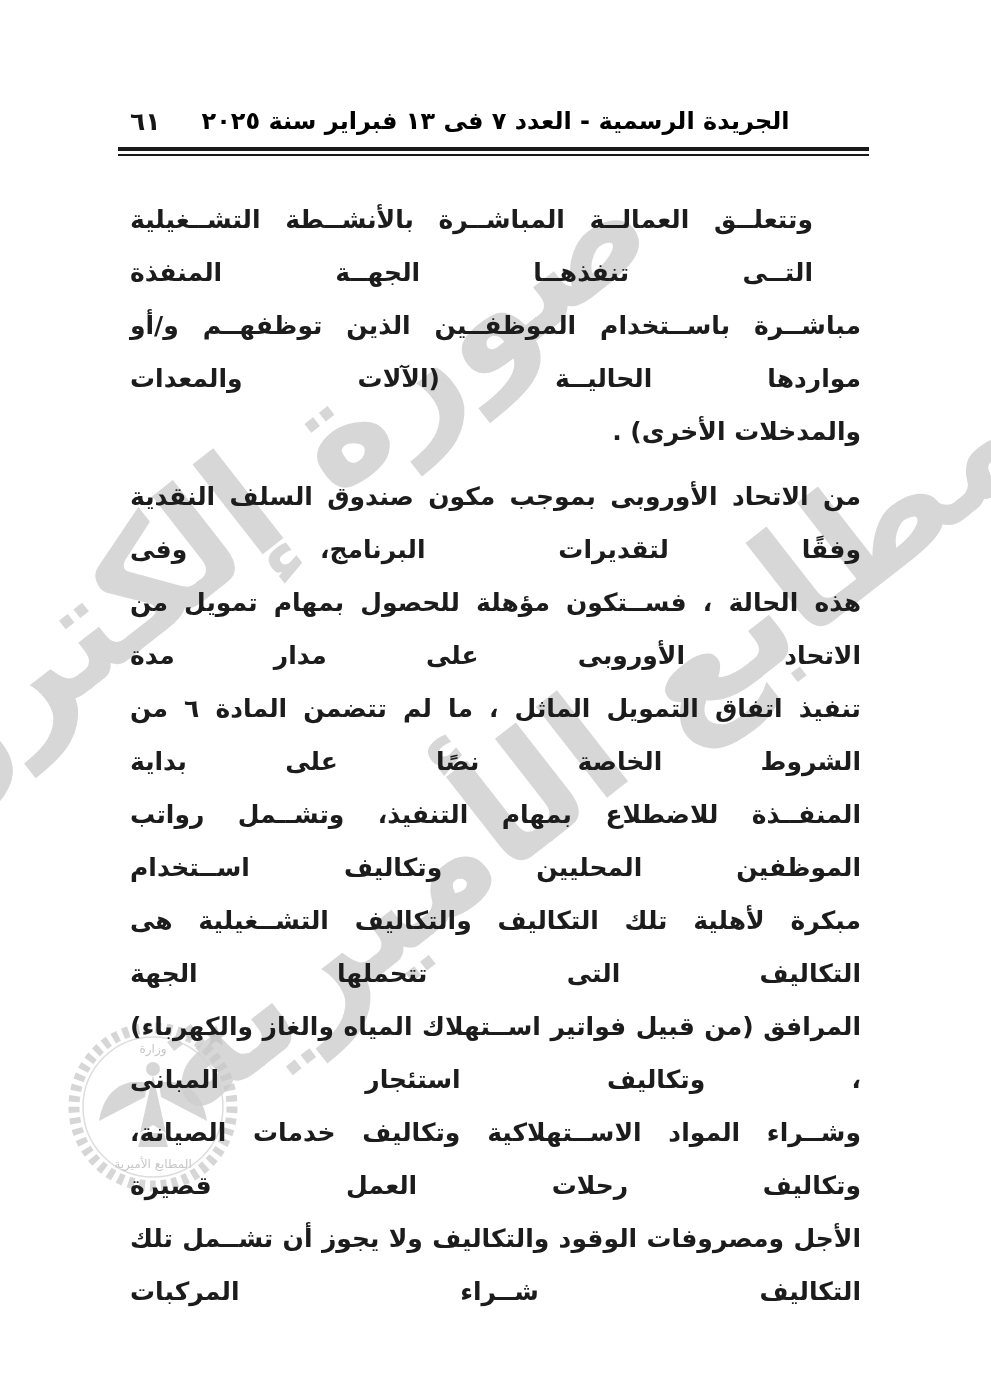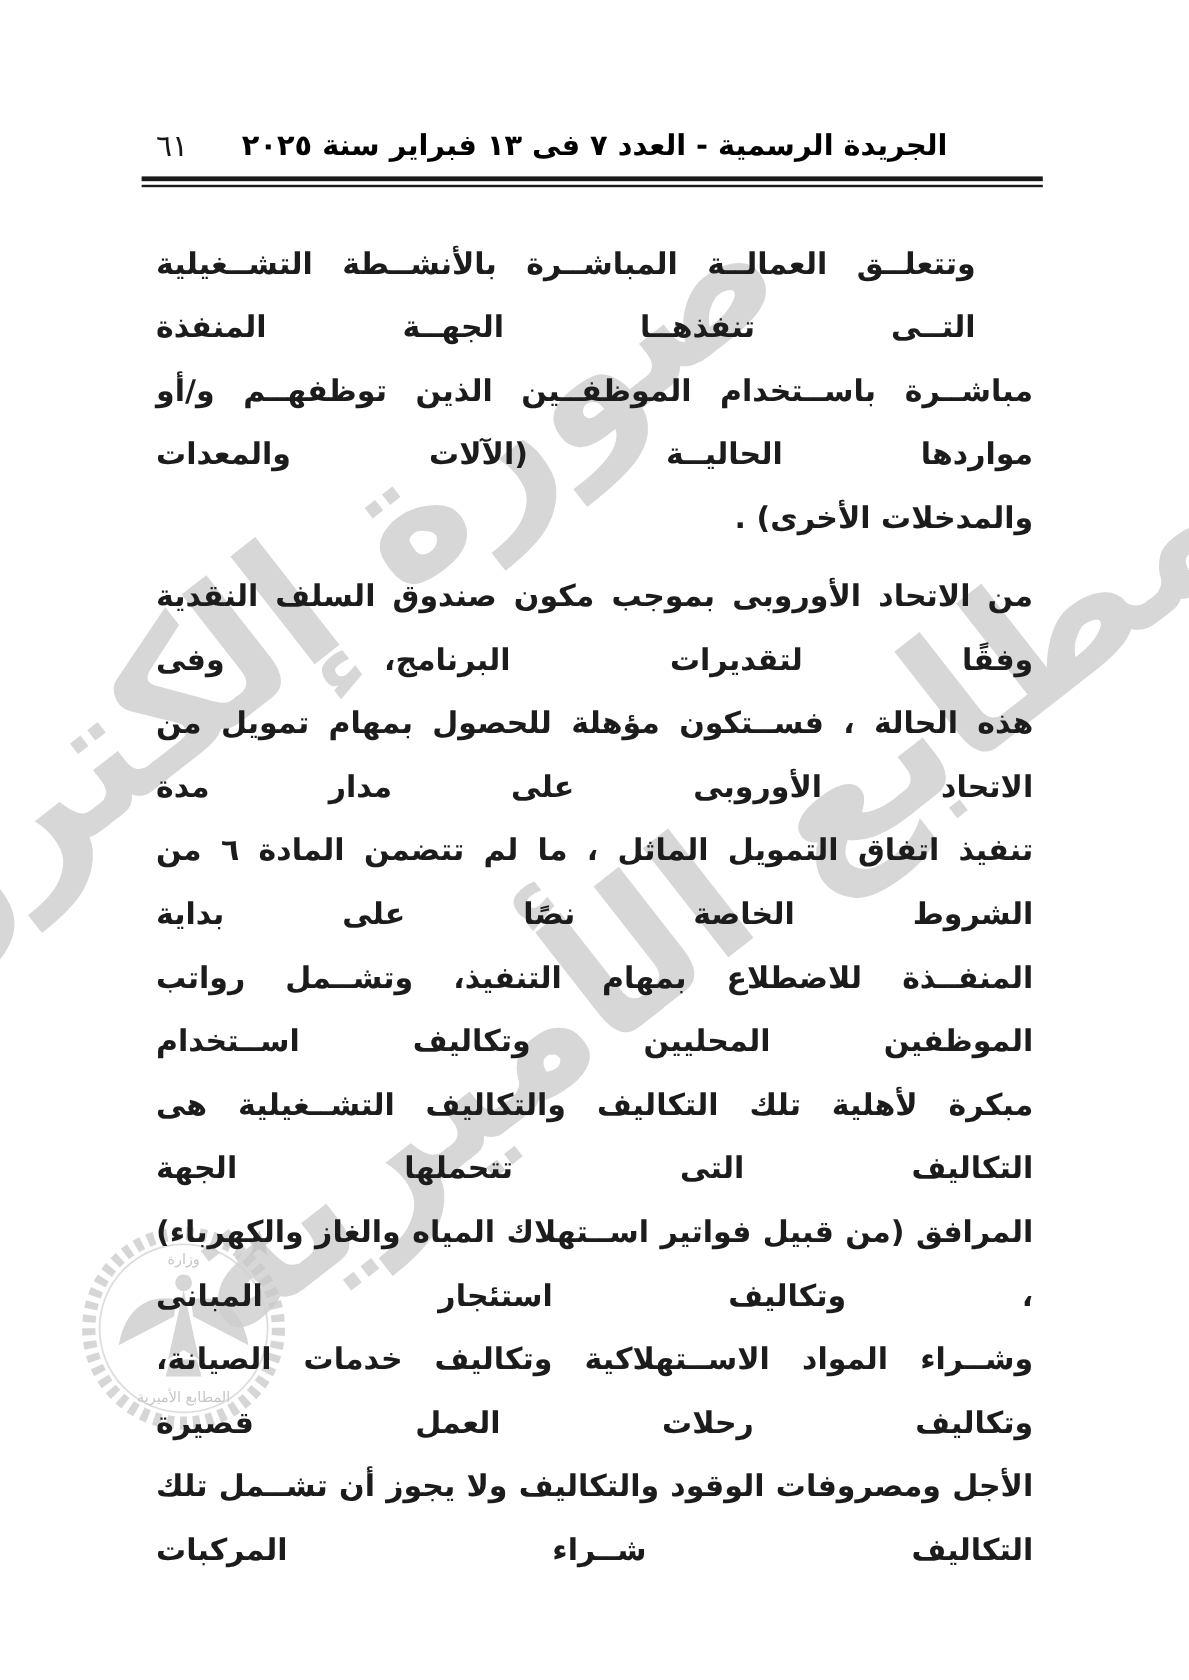--- a/index.html
+++ b/index.html
@@ -40,21 +40,21 @@
   }
   .emblem { position: absolute; left: 58px; top: 1015px; opacity: 0.95; }
 
   
   .header {
     position: absolute; top: 100px; left: 118px; right: 118px; height: 46px;
     z-index: 1;
   }
   .page-num {
     position: absolute; left: 12px; top: 7px;
-    font-size: 25px; font-weight: normal; color: #161616;
+    font-size: 25px; font-weight: bold; color: #161616;
     direction: rtl;
   }
   .header-title {
     text-align: center; padding-top: 7px;
     font-size: 24px; font-weight: bold; color: #000000;
     direction: rtl;
   }
   .rule { position: absolute; top: 147px; left: 118px; right: 122px; z-index: 1; }
   .rule-thick { border-top: 4px solid #1a1a1a; }
   .rule-thin  { margin-top: 3px; border-top: 2px solid #1a1a1a; }

